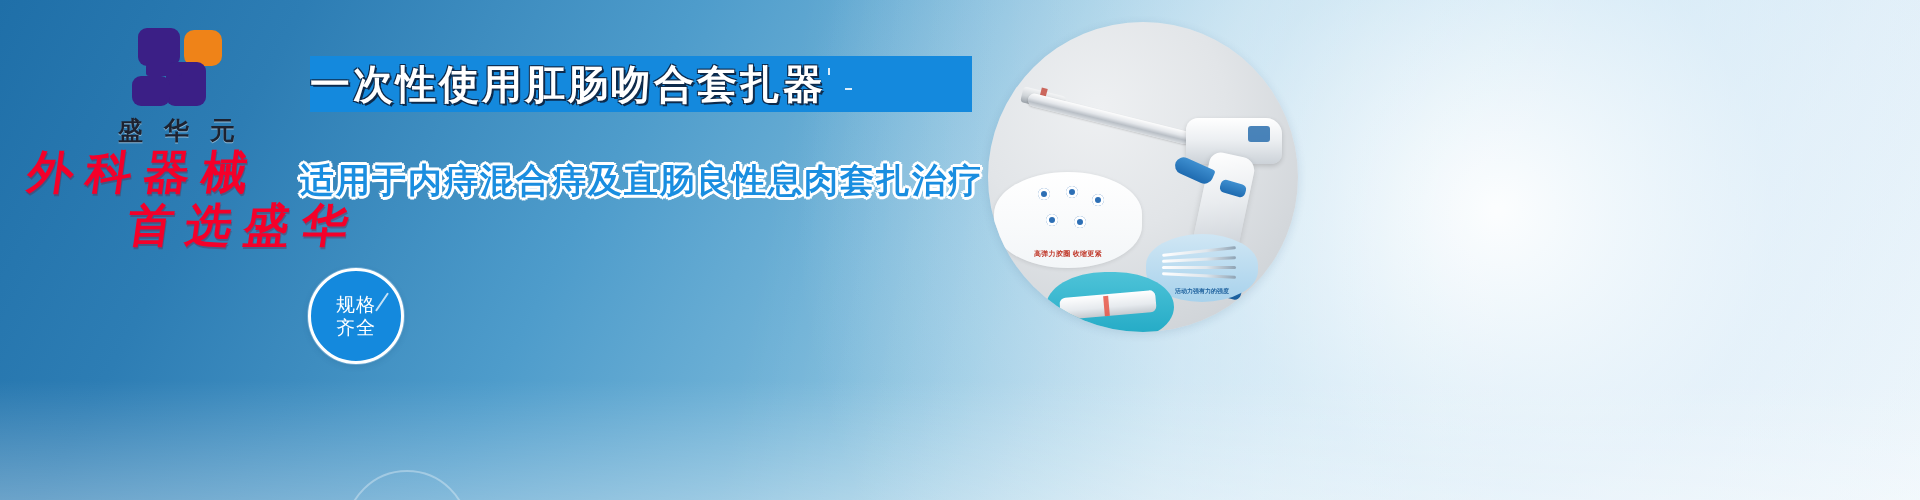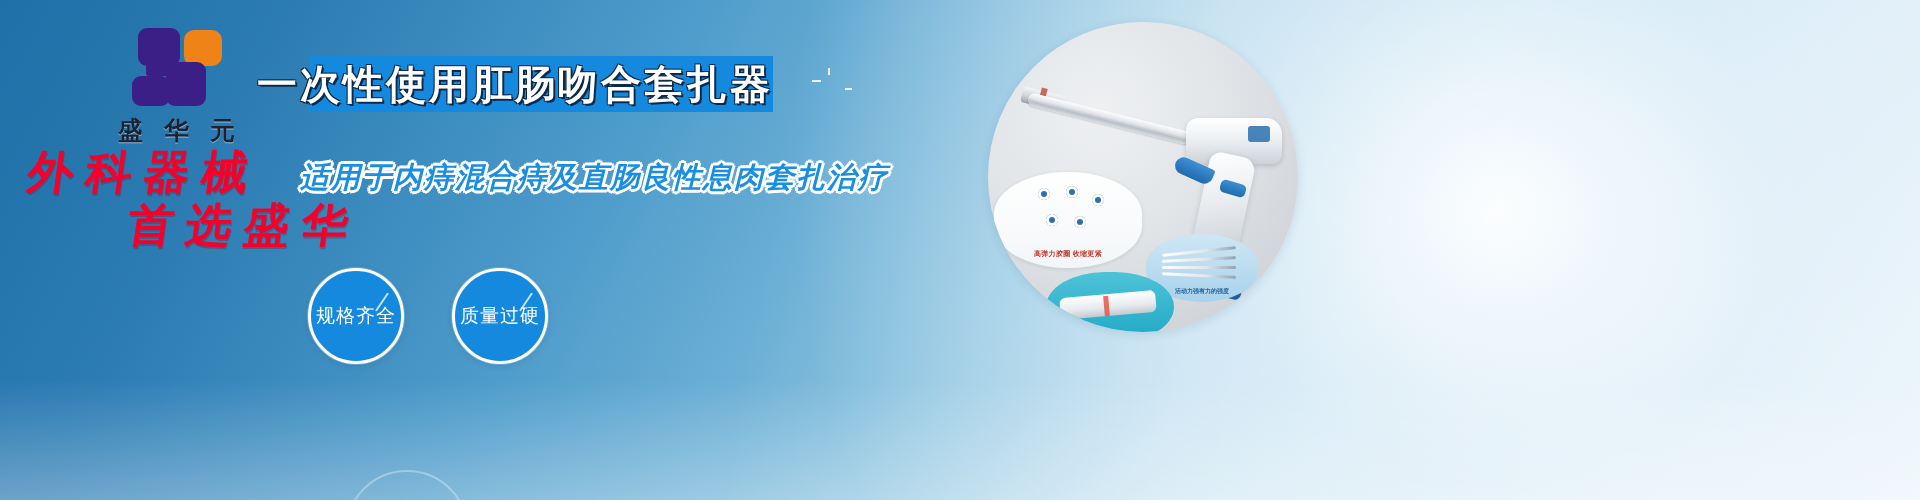--- a/index.html
+++ b/index.html
@@ -48,48 +48,47 @@
     font-family:"DejaVu Serif","Liberation Serif",serif;
     transform:skewX(-8deg);
     text-shadow:1px 2px 0 rgba(130,0,20,.28);
     line-height:1.06;
   }
   .calli .l1{padding-left:10px;}
   .calli .l2{padding-left:110px;margin-top:4px;}
 
   
   .title-band{
-    position:absolute;left:310px;top:56px;height:56px;width:463px;
-    background:#1489dd;display:flex;align-items:center;justify-content:flex-end;
+    position:absolute;left:310px;top:56px;height:56px;width:662px;
+    background:#1489dd;display:flex;align-items:center;justify-content:flex-start;
   }
   .title-band .t{
     font-size:40px;font-weight:700;color:#ffffff;letter-spacing:3px;white-space:nowrap;
     text-shadow:2px 2px 0 #0d2a4b, -1px -1px 0 #0d2a4b, 1px -1px 0 #0d2a4b, -1px 1px 0 #0d2a4b;
   }
   .spark{position:absolute;background:#ffffff;opacity:.85;}
   .sp1{left:812px;top:80px;width:9px;height:2px;}
   .sp2{left:845px;top:88px;width:7px;height:2px;}
   .sp3{left:828px;top:68px;width:2px;height:7px;}
 
   
   .subtitle{
     position:absolute;left:300px;top:158px;width:640px;
-    font-size:29px;font-weight:700;letter-spacing:2px;color:#1a8ee0;white-space:nowrap;
+    font-size:34px;font-weight:700;letter-spacing:2px;color:#1a8ee0;white-space:nowrap;
     text-shadow:2px 2px 0 #ffffff, -2px -2px 0 #ffffff, 2px -2px 0 #ffffff, -2px 2px 0 #ffffff,
                 0 3px 0 #ffffff, 0 -3px 0 #ffffff, 3px 0 0 #ffffff, -3px 0 0 #ffffff;
-    font-style:italic;
   }
 
   
   .badges{position:absolute;left:308px;top:268px;display:flex;gap:48px;}
   .badge{
     position:relative;width:90px;height:90px;border-radius:50%;
     background:#1489dd;border:3px solid #ffffff;
     box-shadow:0 0 0 1px rgba(140,190,225,.55), 0 2px 6px rgba(20,70,110,.18);
-    display:flex;flex-direction:row;align-items:center;justify-content:center;text-align:right;
+    display:flex;flex-direction:column;align-items:center;justify-content:center;text-align:right;
   }
   .badge .bl{
     font-size:19px;color:#ffffff;line-height:1.22;letter-spacing:1px;font-weight:400;
   }
   .badge .slash{
     position:absolute;right:18px;top:20px;width:2px;height:22px;background:rgba(255,255,255,.75);
     transform:rotate(34deg);border-radius:2px;
   }
 
   
@@ -225,25 +224,20 @@
   <i class="spark sp2"></i>
   <i class="spark sp3"></i>
 
   <div class="subtitle">适用于内痔混合痔及直肠良性息肉套扎治疗</div>
 
   <div class="badges">
     <div class="badge">
       <span class="slash"></span>
       <span class="bl">规格</span>
       <span class="bl">齐全</span>
-    </div>
-    <div class="badge">
-      <span class="slash"></span>
-      <span class="bl">质量</span>
-      <span class="bl">过硬</span>
     </div>
   </div>
 
   <div class="ghost-circle"></div>
 
   <div class="photo">
     <span class="gun-tip"></span>
     <span class="gun-tip-band"></span>
     <span class="gun-barrel"></span>
     <span class="gun-head"></span>

